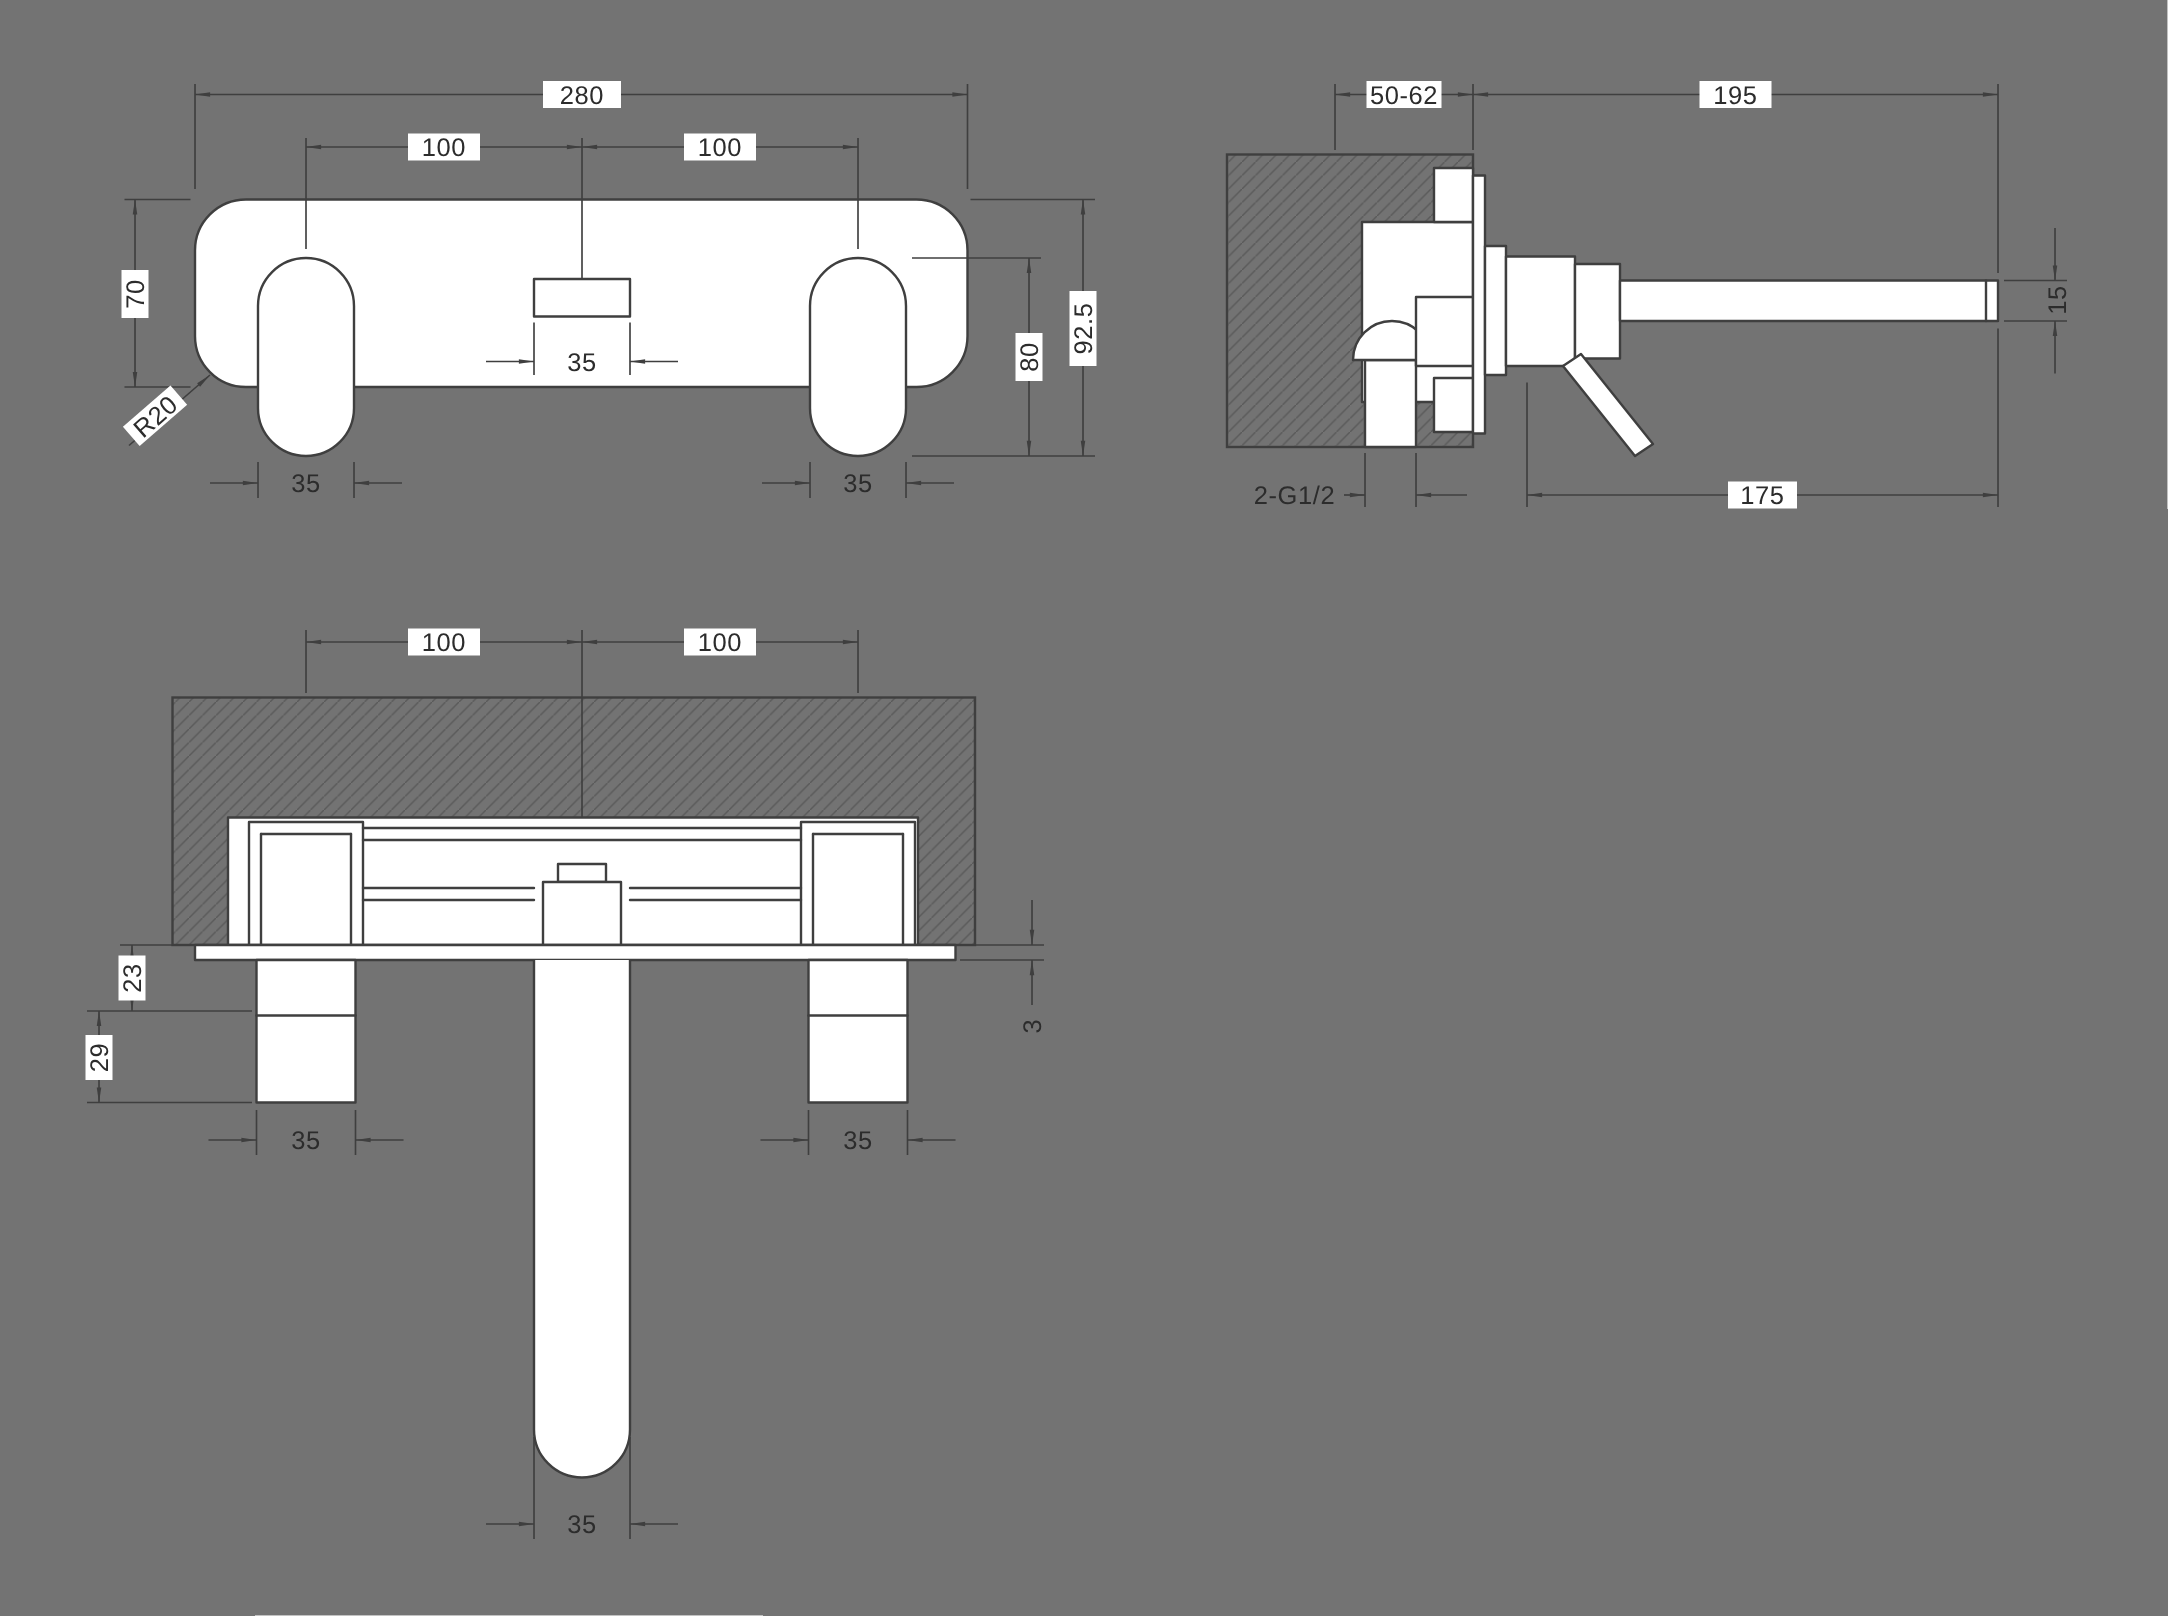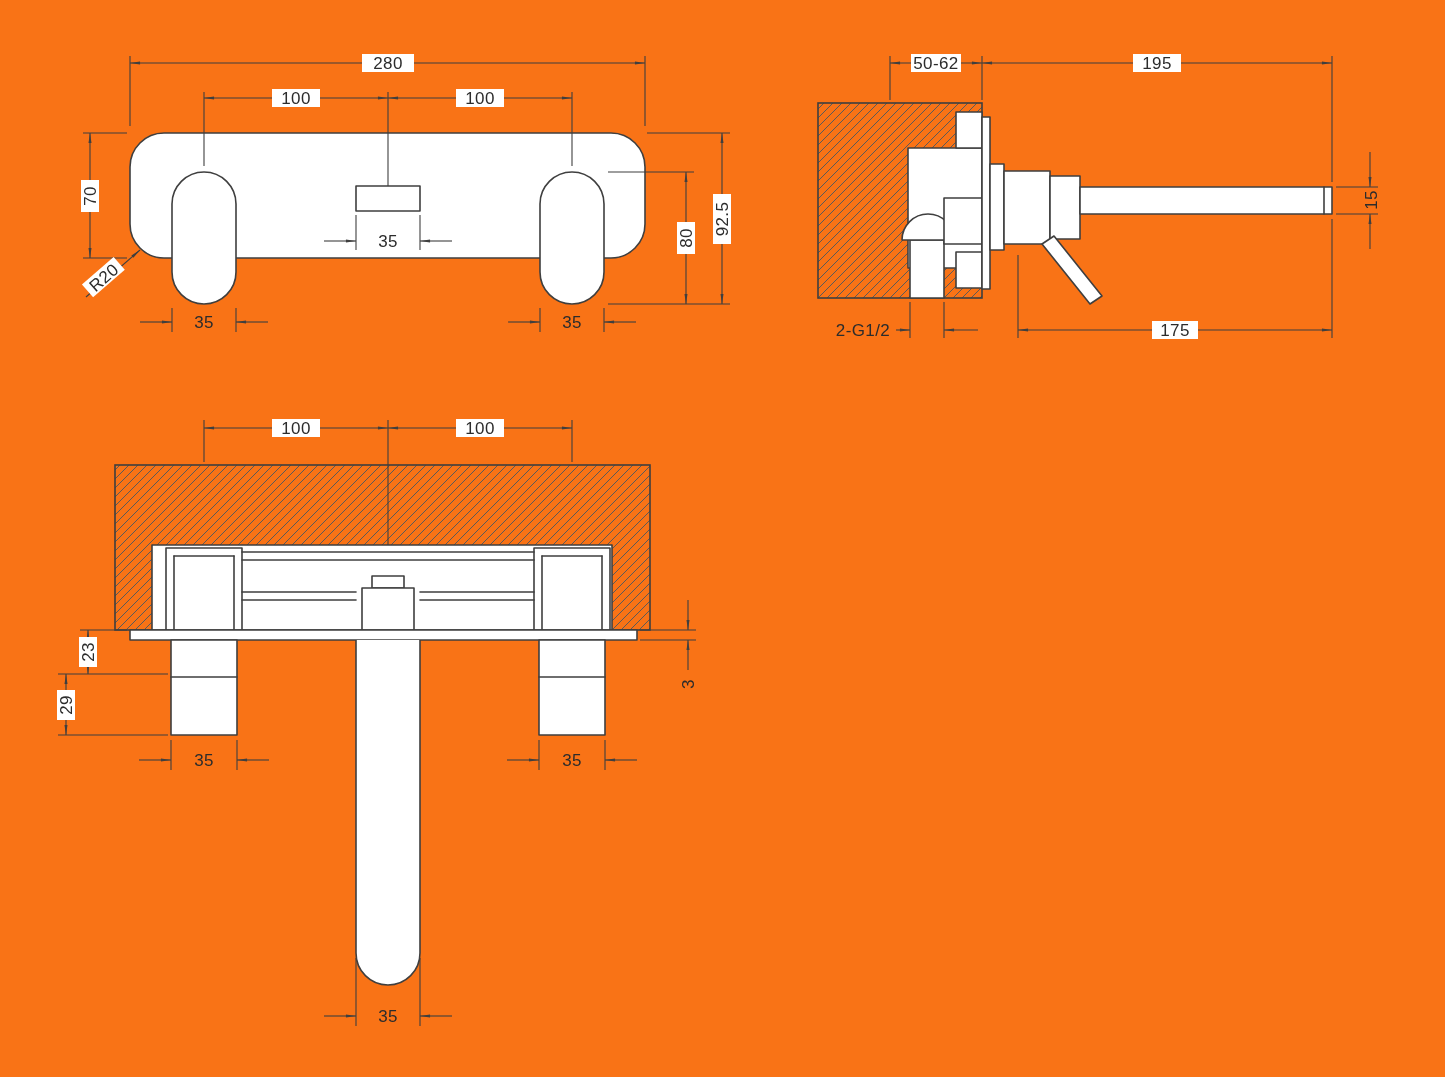--- a/index.html
+++ b/index.html
@@ -1,16 +1,16 @@
 <!DOCTYPE html>
 <html><head>
 <meta charset="utf-8">
 <style>
   html,body { margin:0; padding:0; background:#ffffff; }
-  .stage { position:relative; width:1445px; height:1077px; background:#f97316; overflow:hidden;
+  .stage { position:relative; width:1445px; height:1077px; background:#737373; overflow:hidden;
            font-family:"Liberation Sans", sans-serif; }
   .obj   { fill:none; stroke:#3f3f3f; stroke-width:1.6; stroke-linejoin:round; stroke-linecap:round; }
   .objw  { fill:#ffffff; stroke:#3f3f3f; stroke-width:1.6; stroke-linejoin:round; }
   .hatched { fill:url(#hatch); stroke:#3f3f3f; stroke-width:1.6; }
   .dim   { fill:none; stroke:#3f3f3f; stroke-width:1.1; }
   .thin  { fill:none; stroke:#3f3f3f; stroke-width:1.1; }
   .bg    { fill:#ffffff; }
   .dimtxt { font-family:"Liberation Sans", sans-serif; font-size:17px; fill:#2c2c2c;
             text-anchor:middle; letter-spacing:0.4px; }
 </style>

